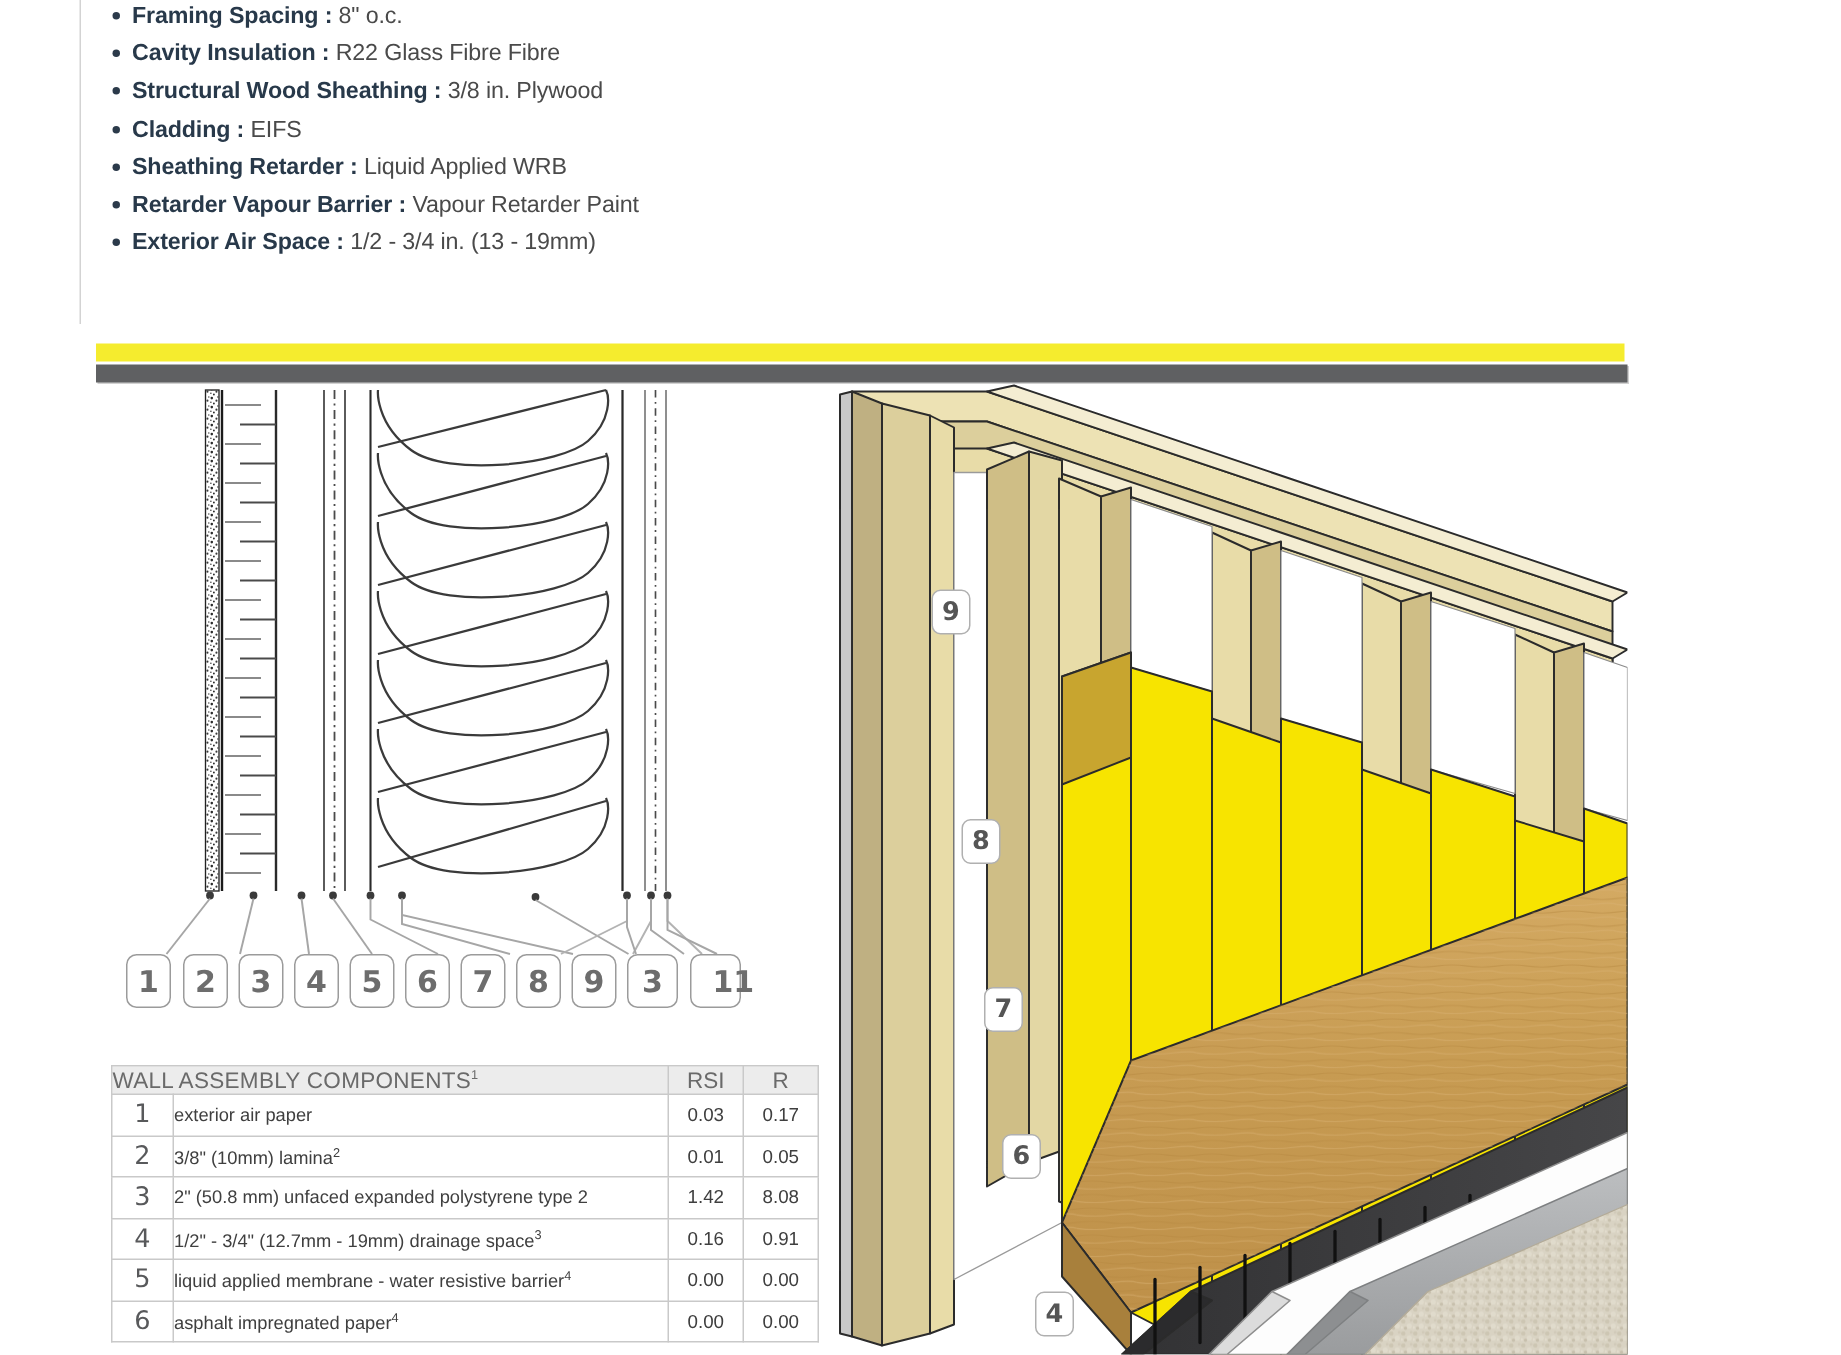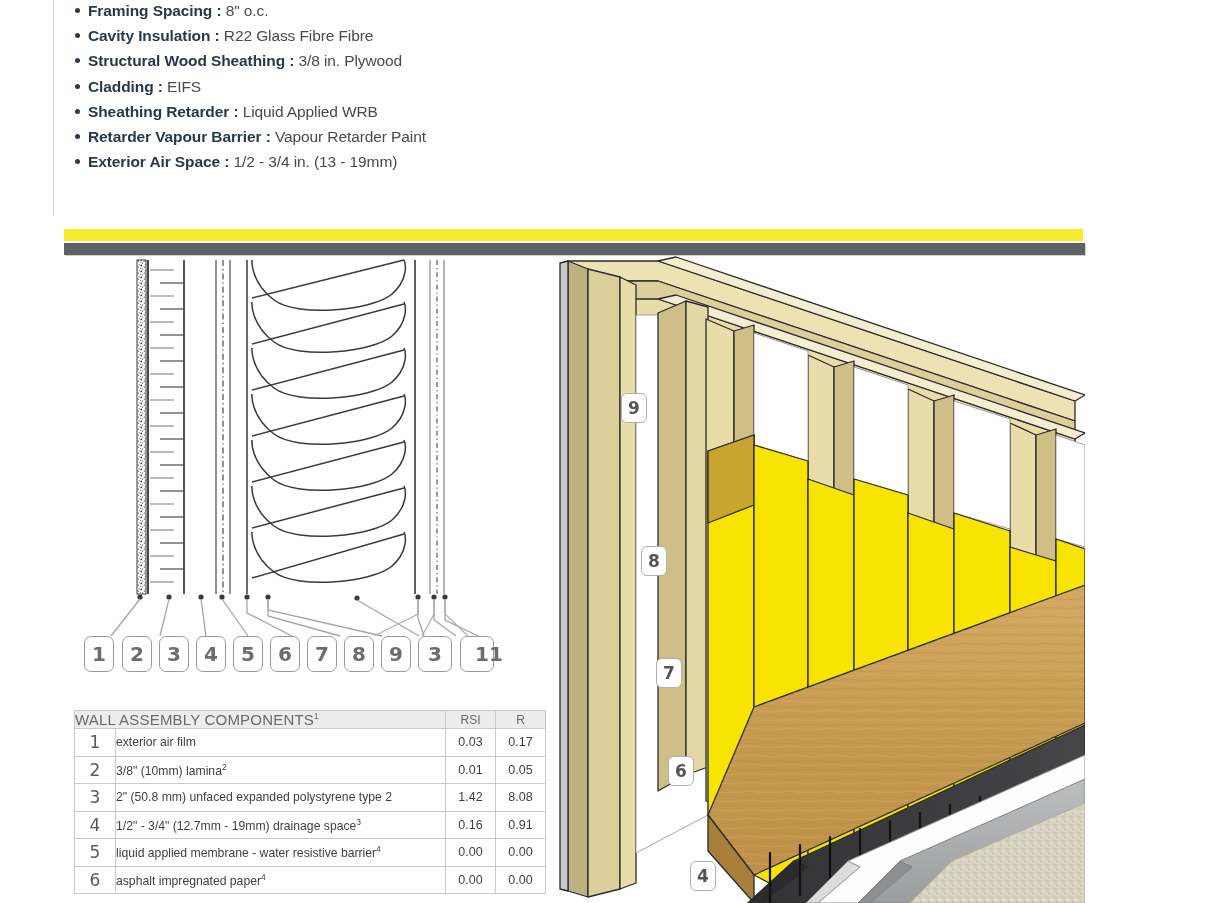--- a/index.html
+++ b/index.html
@@ -143,21 +143,21 @@
     background: #ececec;
     color: #6a6a6a;
     height: 14px;
   }
   .th-title {
     text-align: left;
     padding-left: 10px;
     font-size: 15px;
     letter-spacing: 0.2px;
   }
-  .th-num { text-align: center; font-size: 12px; color: #555; }
+  .th-num { text-align: center; font-size: 15px; color: #555; }
   .col-idx  { width: 41px; }
   .col-desc { width: 330px; }
   .col-rsi  { width: 50px; }
   .col-r    { width: 50px; }
   .comp-table tbody tr { height: 27.5px; }
   .cell-idx {
     text-align: center;
     font-size: 17px;
     font-weight: bold;
     color: #58595b;
@@ -450,21 +450,21 @@
     <thead>
       <tr>
         <th class="th-title" colspan="2"><span id="tbl-title">WALL ASSEMBLY COMPONENTS</span><sup id="tbl-title-sup">1</sup></th>
         <th class="th-num">RSI</th>
         <th class="th-num">R</th>
       </tr>
     </thead>
     <tbody id="comp-tbody">
         <tr>
           <td class="cell-idx">1</td>
-          <td class="cell-desc"><span>exterior air film</span></td>
+          <td class="cell-desc"><span>exterior air paper</span></td>
           <td class="cell-num">0.03</td>
           <td class="cell-num">0.17</td>
         </tr>
         <tr>
           <td class="cell-idx">2</td>
           <td class="cell-desc"><span>3/8" (10mm) lamina</span><sup>2</sup></td>
           <td class="cell-num">0.01</td>
           <td class="cell-num">0.05</td>
         </tr>
         <tr>

